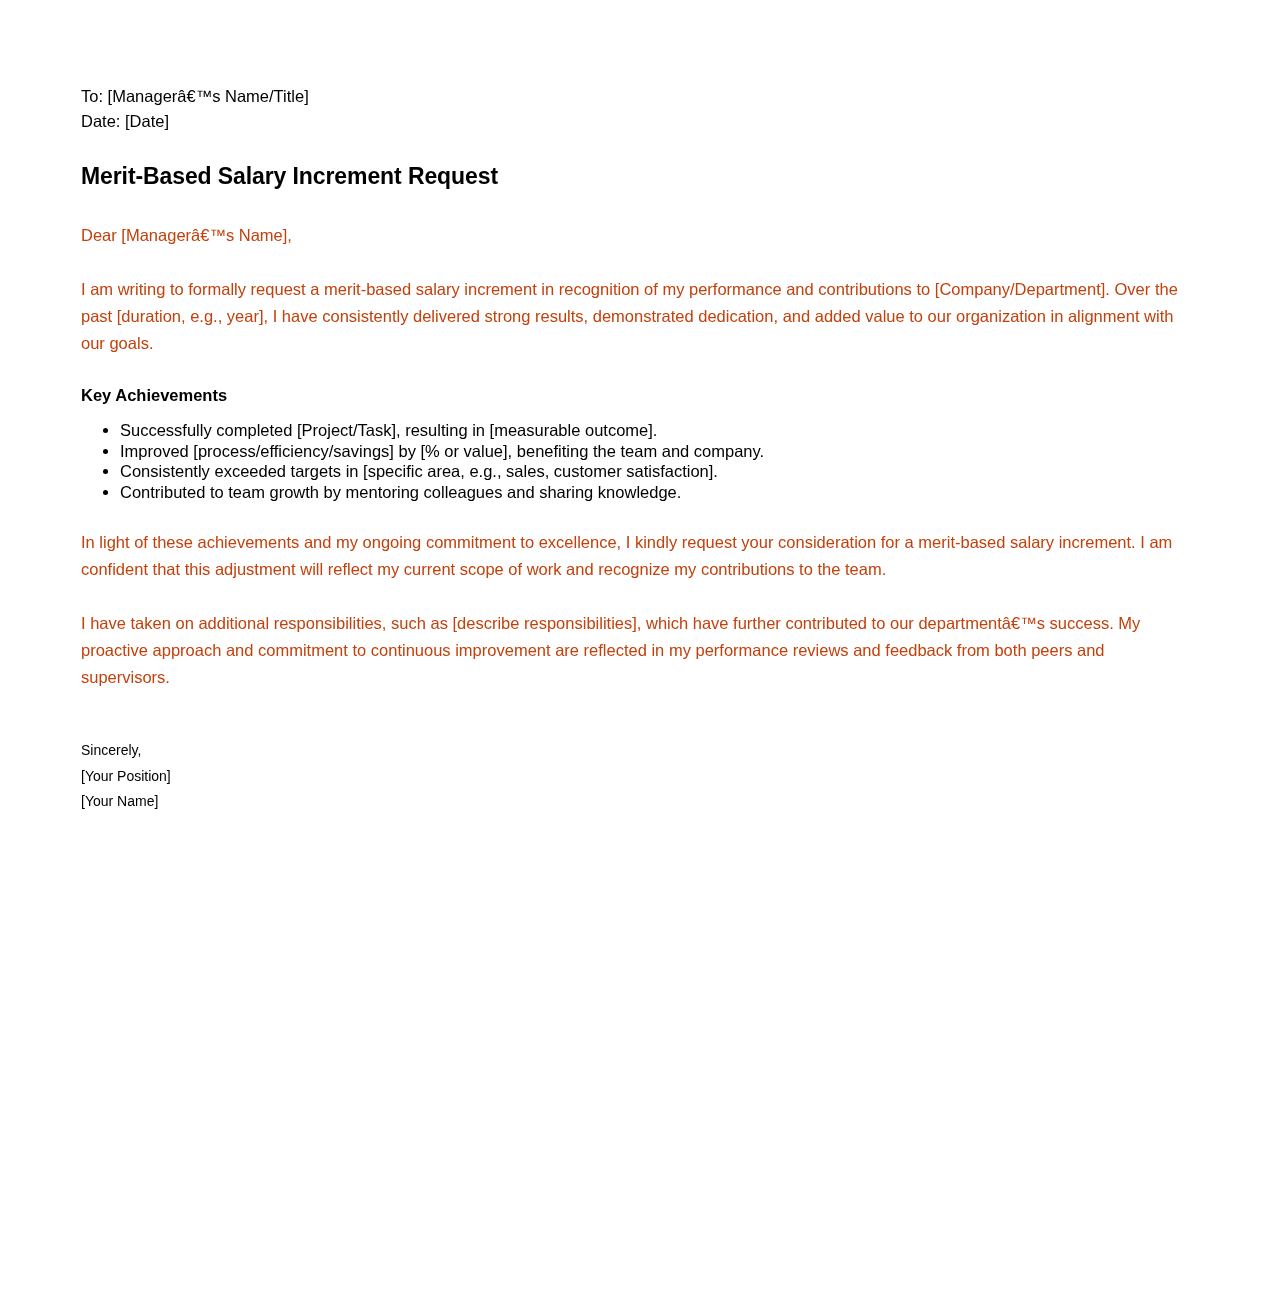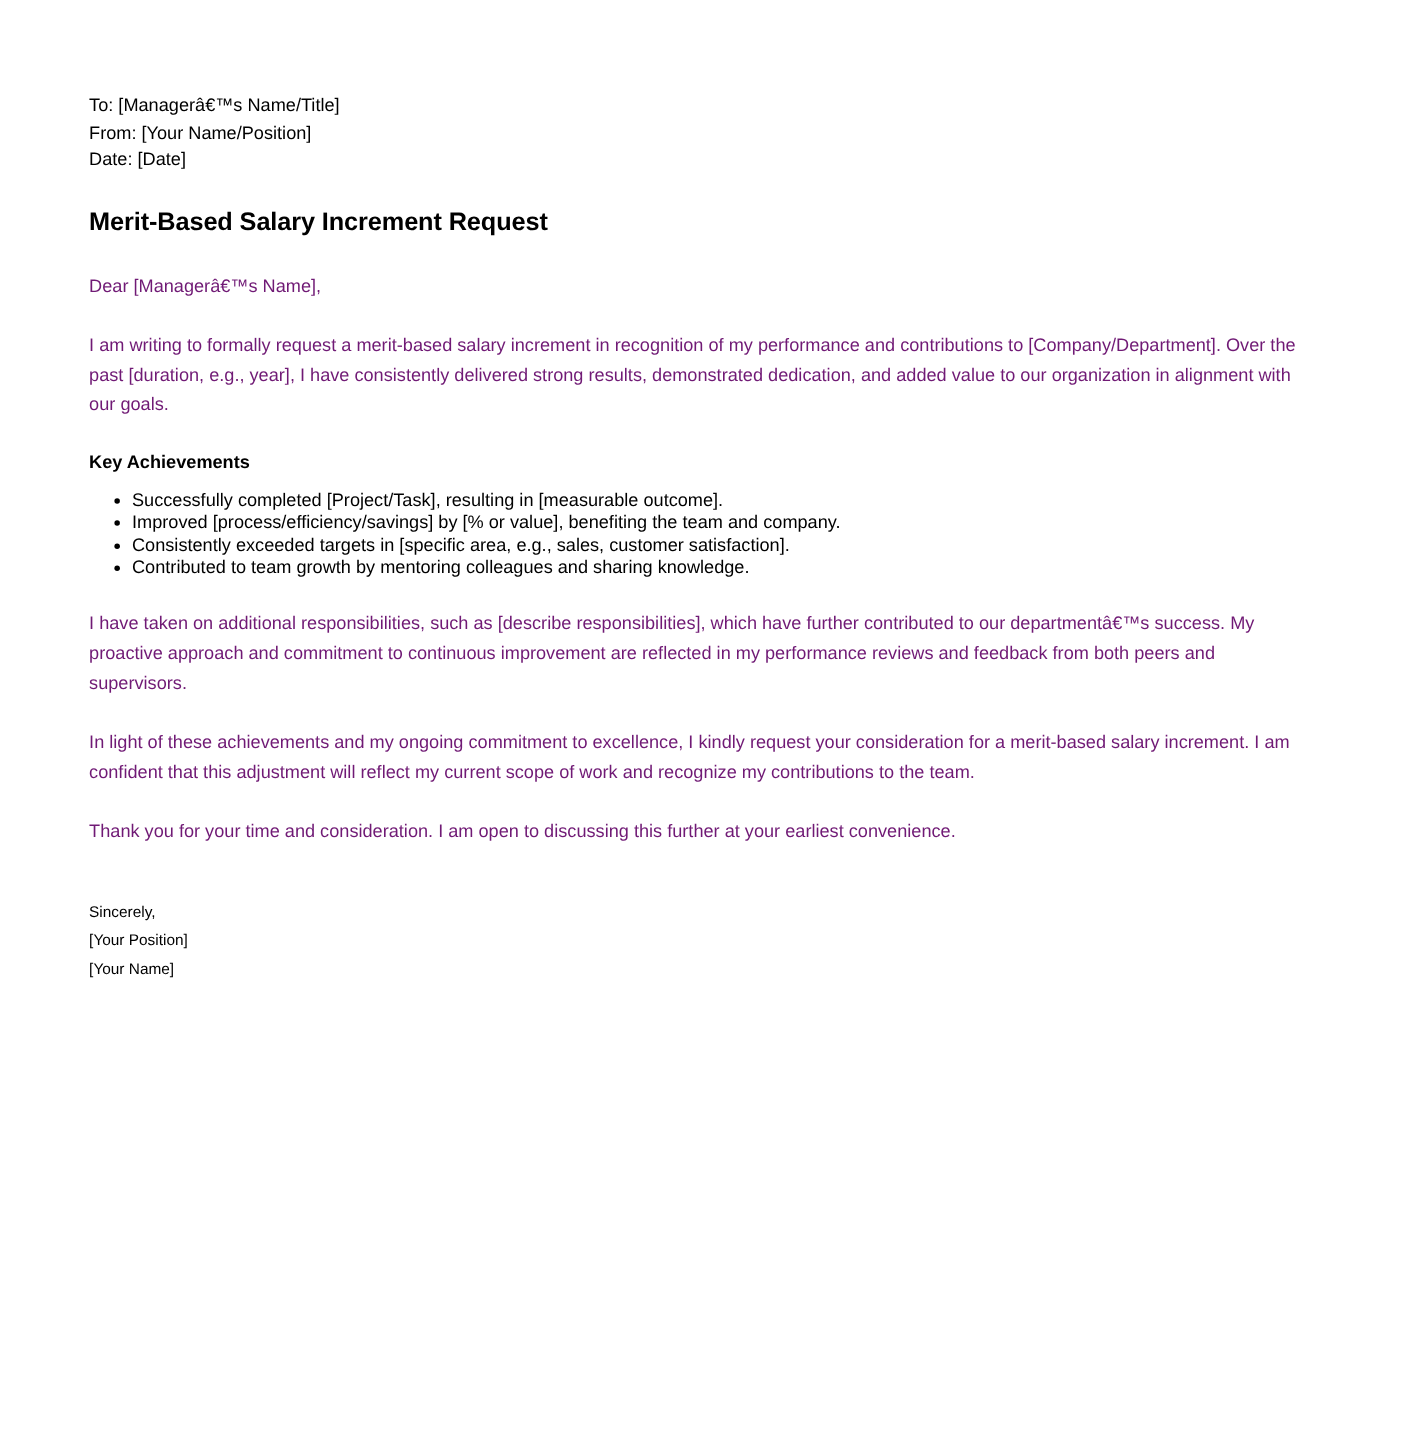--- a/index.html
+++ b/index.html
@@ -40,21 +40,21 @@
     line-height: 32px;
     font-weight: bold;
     margin: 27px 0 0 0;
     letter-spacing: -0.1px;
     color: #000;
   }
   p.para {
     font-size: 16.5px;
     line-height: 27px;
     margin: 27px 0 0 0;
-    color: #701a75;
+    color: #c2410c;
     text-align: left;
   }
   p.salutation {
     margin-top: 30px;
   }
   h2.section-heading {
     font-size: 16.5px;
     line-height: 21px;
     font-weight: bold;
     margin: 28px 0 0 0;
@@ -82,44 +82,42 @@
   }
 </style>
 </head>
 <body>
 
 <div class="page">
   <article class="doc">
 
     <section class="meta">
       <div class="meta-line">To: [Managerâ€™s Name/Title]</div>
-      <div class="meta-line">From: [Your Name/Position]</div>
       <div class="meta-line">Date: [Date]</div>
     </section>
 
     <h1 class="doc-title">Merit-Based Salary Increment Request</h1>
 
     <p class="para salutation">Dear [Managerâ€™s Name],</p>
 
     <p class="para">I am writing to formally request a merit-based salary increment in recognition of my performance and contributions to [Company/Department]. Over the past [duration, e.g., year], I have consistently delivered strong results, demonstrated dedication, and added value to our organization in alignment with our goals.</p>
 
     <h2 class="section-heading">Key Achievements</h2>
 
     <ul class="achievements">
       <li>Successfully completed [Project/Task], resulting in [measurable outcome].</li>
       <li>Improved [process/efficiency/savings] by [% or value], benefiting the team and company.</li>
       <li>Consistently exceeded targets in [specific area, e.g., sales, customer satisfaction].</li>
       <li>Contributed to team growth by mentoring colleagues and sharing knowledge.</li>
     </ul>
 
+    <p class="para">In light of these achievements and my ongoing commitment to excellence, I kindly request your consideration for a merit-based salary increment. I am confident that this adjustment will reflect my current scope of work and recognize my contributions to the team.</p>
+
     <p class="para">I have taken on additional responsibilities, such as [describe responsibilities], which have further contributed to our departmentâ€™s success. My proactive approach and commitment to continuous improvement are reflected in my performance reviews and feedback from both peers and supervisors.</p>
 
-    <p class="para">In light of these achievements and my ongoing commitment to excellence, I kindly request your consideration for a merit-based salary increment. I am confident that this adjustment will reflect my current scope of work and recognize my contributions to the team.</p>
-
-    <p class="para">Thank you for your time and consideration. I am open to discussing this further at your earliest convenience.</p>
 
     <section class="closing">
       <div class="closing-line">Sincerely,</div>
       <div class="closing-line">[Your Position]</div>
       <div class="closing-line">[Your Name]</div>
     </section>
 
   </article>
 </div>
 

